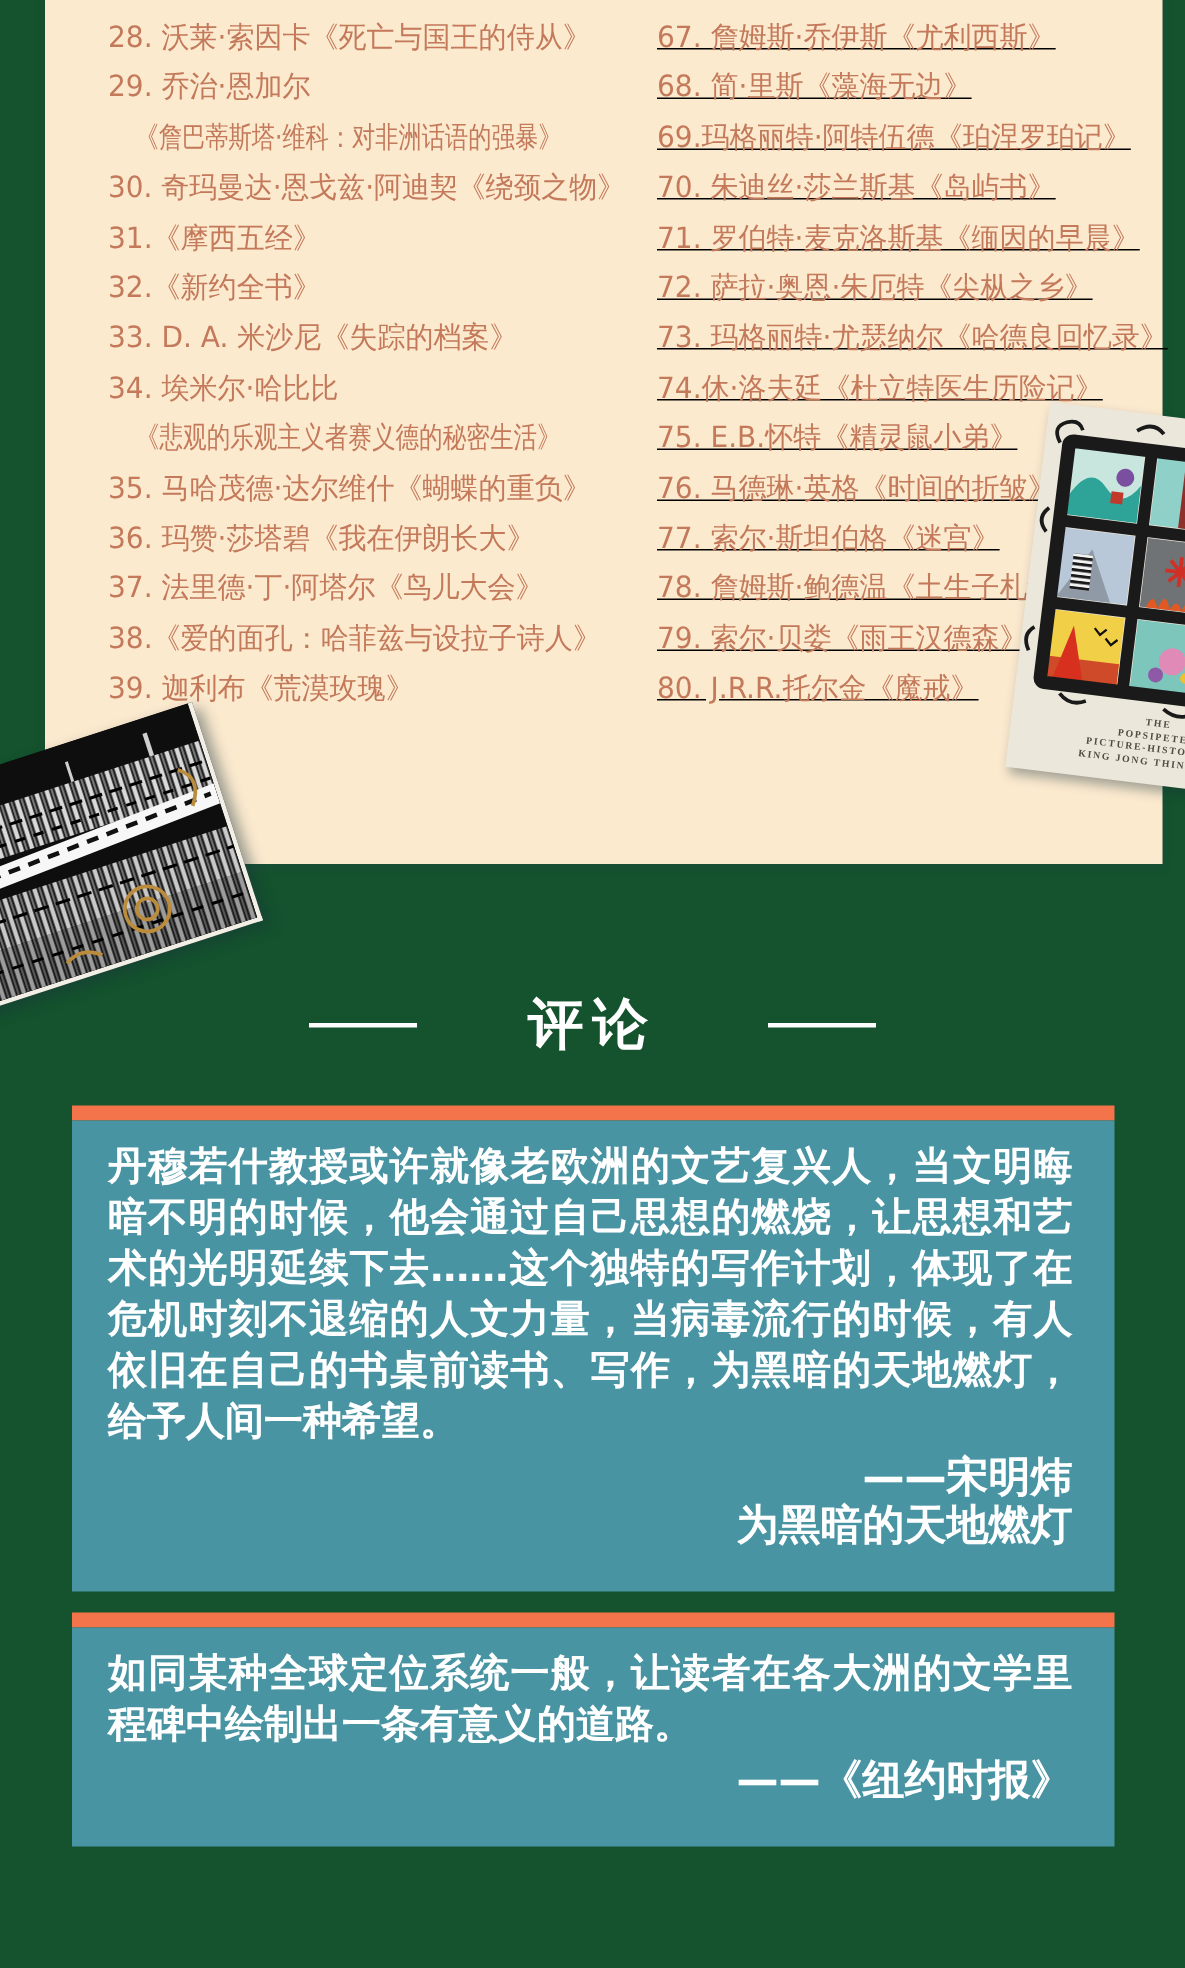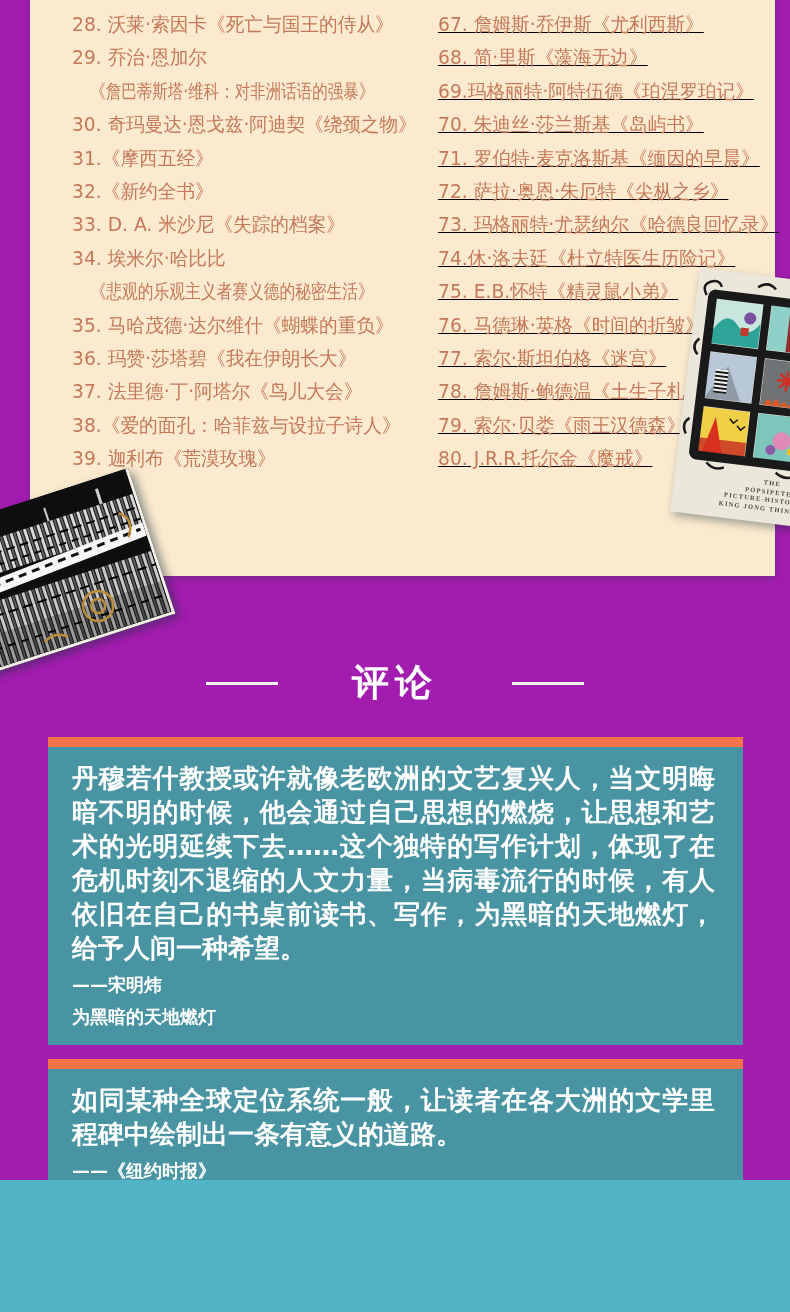--- a/index.html
+++ b/index.html
@@ -1,18 +1,18 @@
 <!DOCTYPE html>
 <html><head>
 <meta charset="utf-8">
 <style>
   html,body{margin:0;padding:0;background:#51b4c6;}
   .page{
-    position:relative;width:790px;height:1180px;overflow:hidden;
-    background:#a21caf;
+    position:relative;width:790px;height:1312px;overflow:hidden;
+    background:#14532d;
     font-family:"DejaVu Sans",sans-serif;
   }
   
   .cream-panel{
     position:absolute;left:30px;top:-12px;width:745px;height:588px;
     background:#fceacf;
     box-shadow:0 3px 6px rgba(40,70,80,.30);
   }
   .book-col{position:absolute;top:20px;}
   .book-col.left{left:42px;width:360px;}
@@ -55,27 +55,27 @@
   }
   .reviews-heading .hline{width:72px;height:3px;background:#fdfdfd;}
   .reviews-heading .htext{
     margin:0 26px;color:#ffffff;font-size:37px;font-weight:bold;letter-spacing:6px;
   }
   .review-list{position:absolute;left:48px;top:737px;width:695px;}
   .review-block{margin:0;}
   .review-block .accent-bar{height:10px;background:#f3744a;}
   .review-block .body{
     background:#4894a2;color:#ffffff;
-    padding:14px 28px 12px 24px;
+    padding:14px 28px 28px 24px;
   }
   .review-block .quote{
     margin:0;font-size:26px;line-height:34px;font-weight:bold;text-align:justify;
   }
   .review-block .attribution{
-    margin-top:4px;text-align:left;font-size:18px;line-height:32px;font-weight:bold;
+    margin-top:4px;text-align:right;font-size:28px;line-height:32px;font-weight:bold;
   }
   .review-block.b1{margin-bottom:14px;}
   .review-block.b2{margin-bottom:16px;}
 </style>
 </head>
 <body>
 
 <div class="page">
 
   <div class="cream-panel">

